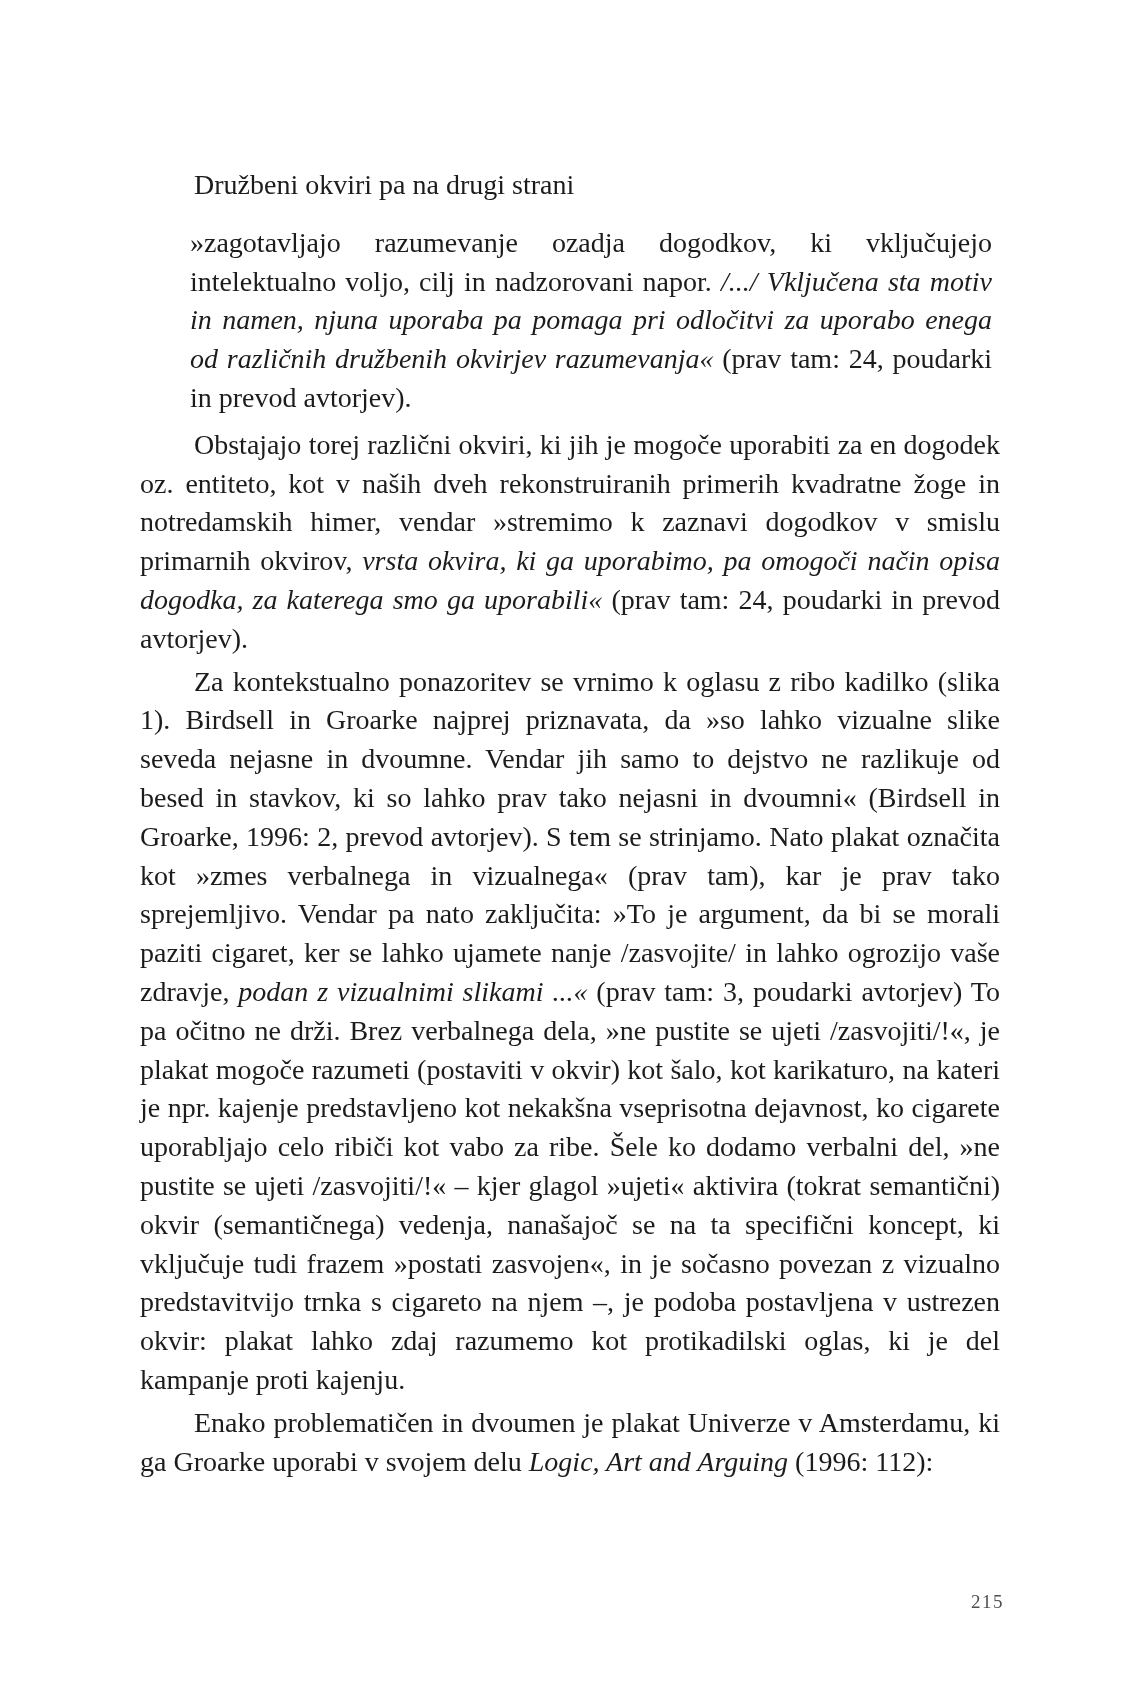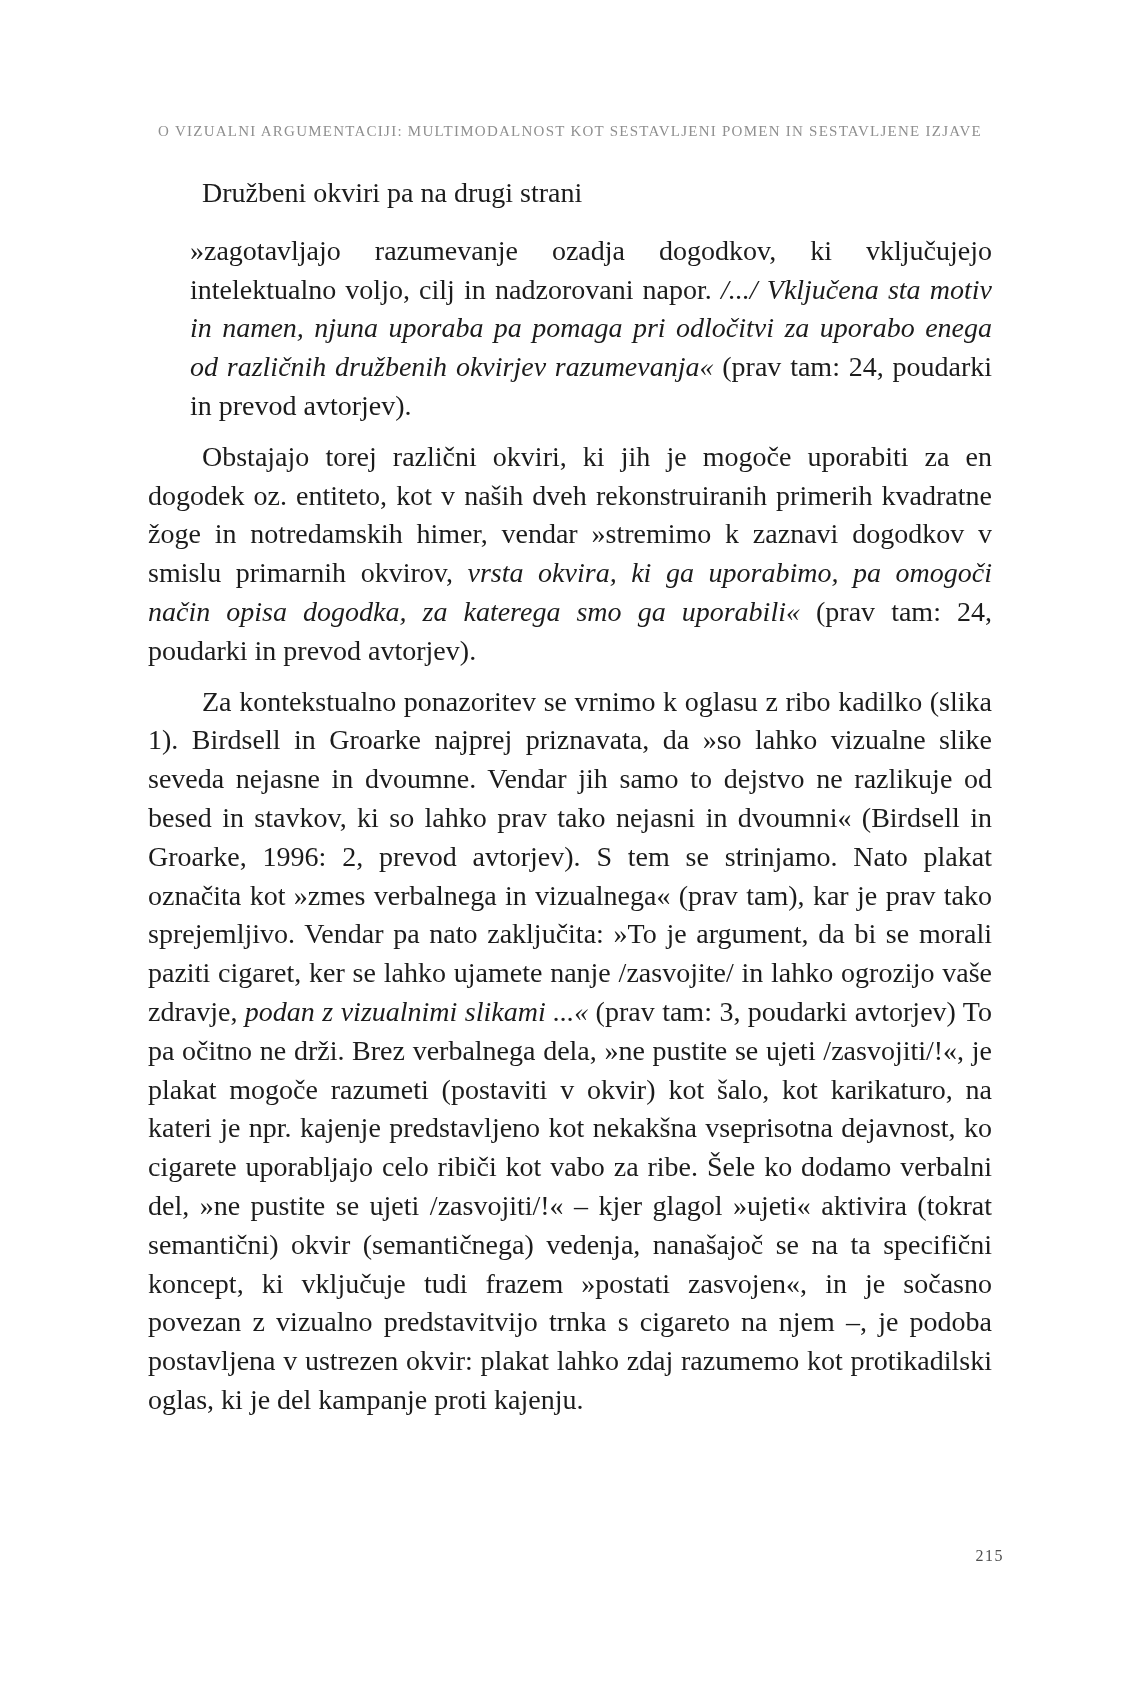--- a/index.html
+++ b/index.html
@@ -28,45 +28,45 @@
     position: absolute;
     left: 136px;
     top: 162px;
     width: 868px;
     font-size: 28px;
     line-height: 38.8px;
     color: #1c1c1c;
     text-align: justify;
     hyphens: auto;
   }
-  .text-block p { margin: 12px; text-indent: 54px; }
+  .text-block p { margin: 4px; text-indent: 54px; }
   .text-block p.intro { text-align: left; }
   .text-block p.blockquote {
     margin: 19px 12px 8px 54px;
     text-indent: 0;
   }
   .it { font-style: italic; }
   .page-number {
     position: absolute;
-    top: 1547px;
+    top: 1591px;
     left: 136px;
     width: 868px;
     text-align: right;
-    font-size: 16px;
+    font-size: 19px;
     letter-spacing: 1.5px;
     color: #4f4f4f;
   }
 </style>
 </head>
 <body>
 
 <div class="page">
-  <header class="running-head">O VIZUALNI ARGUMENTACIJI: MULTIMODALNOST KOT SESTAVLJENI POMEN IN SESTAVLJENE IZJAVE</header>
 
   <main class="text-block">
       <p class="intro"><span>Družbeni okviri pa na drugi strani</span></p>
       <p class="blockquote"><span>»zagotavljajo razumevanje ozadja dogodkov, ki vključujejo intelektualno voljo, cilj in nadzorovani napor. </span><span class="it">/.../ Vključena sta motiv in namen, njuna uporaba pa pomaga pri odločitvi za uporabo enega od različnih družbenih okvirjev razumevanja«</span><span> (prav tam: 24, poudarki in prevod avtorjev).</span></p>
       <p class="body"><span>Obstajajo torej različni okviri, ki jih je mogoče uporabiti za en dogodek oz. entiteto, kot v naših dveh rekonstruiranih primerih kvadratne žoge in notredamskih himer, vendar »stremimo k zaznavi dogodkov v smislu primarnih okvirov, </span><span class="it">vrsta okvira, ki ga uporabimo, pa omogoči način opisa dogodka, za katerega smo ga uporabili«</span><span> (prav tam: 24, poudarki in prevod avtorjev).</span></p>
       <p class="body"><span>Za kontekstualno ponazoritev se vrnimo k oglasu z ribo kadilko (slika 1). Birdsell in Groarke najprej priznavata, da »so lahko vizualne slike seveda nejasne in dvoumne. Vendar jih samo to dejstvo ne razlikuje od besed in stavkov, ki so lahko prav tako nejasni in dvoumni« (Birdsell in Groarke, 1996: 2, prevod avtorjev). S tem se strinjamo. Nato plakat označita kot »zmes verbalnega in vizualnega« (prav tam), kar je prav tako sprejemljivo. Vendar pa nato zaključita: »To je argument, da bi se morali paziti cigaret, ker se lahko ujamete nanje /zasvojite/ in lahko ogrozijo vaše zdravje, </span><span class="it">podan z vizualnimi slikami ...«</span><span> (prav tam: 3, poudarki avtorjev) To pa očitno ne drži. Brez verbalnega dela, »ne pustite se ujeti /zasvojiti/!«, je plakat mogoče razumeti (postaviti v okvir) kot šalo, kot karikaturo, na kateri je npr. kajenje predstavljeno kot nekakšna vseprisotna dejavnost, ko cigarete uporabljajo celo ribiči kot vabo za ribe. Šele ko dodamo verbalni del, »ne pustite se ujeti /zasvojiti/!« – kjer glagol »ujeti« aktivira (tokrat semantični) okvir (semantičnega) vedenja, nanašajoč se na ta specifični koncept, ki vključuje tudi frazem »postati zasvojen«, in je sočasno povezan z vizualno predstavitvijo trnka s cigareto na njem –, je podoba postavljena v ustrezen okvir: plakat lahko zdaj razumemo kot protikadilski oglas, ki je del kampanje proti kajenju.</span></p>
+      <p class="body"><span>Enako problematičen in dvoumen je plakat Univerze v Amsterdamu, ki ga Groarke uporabi v svojem delu </span><span class="it">Logic, Art and Arguing</span><span> (1996: 112):</span></p>
     </main>
 
   <div class="page-number">215</div>
 </div>
 
 </body></html>

